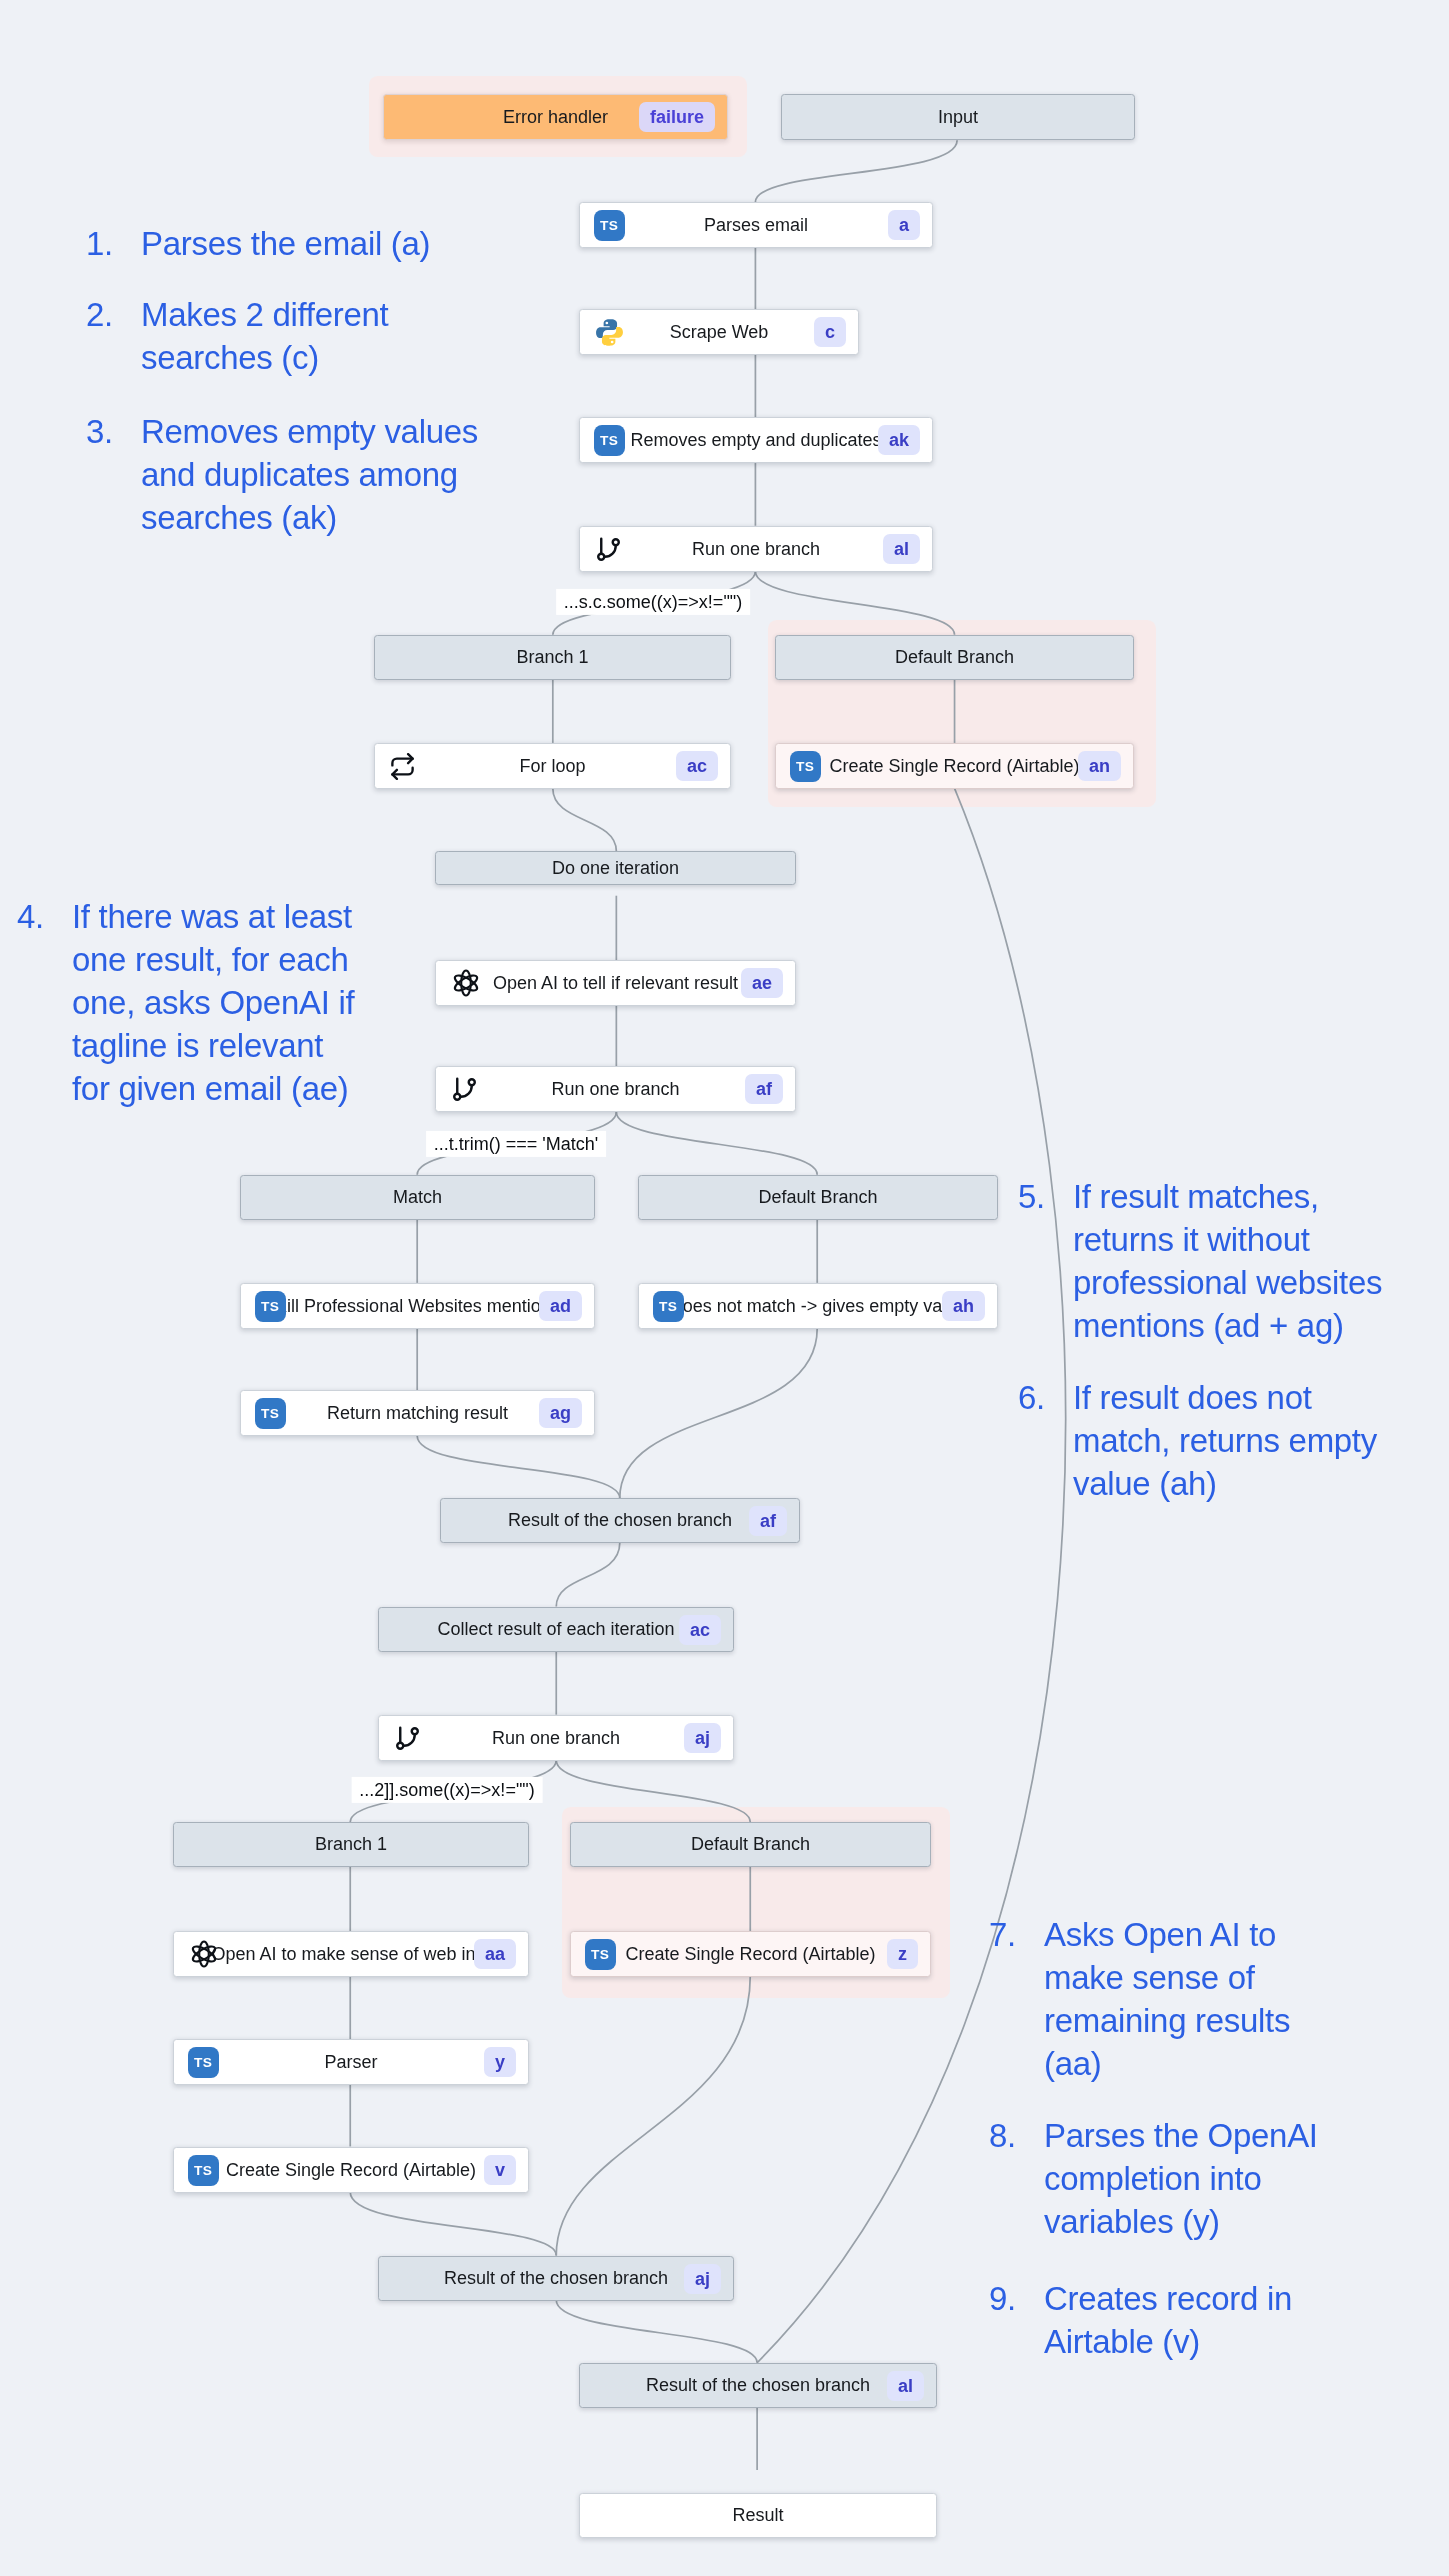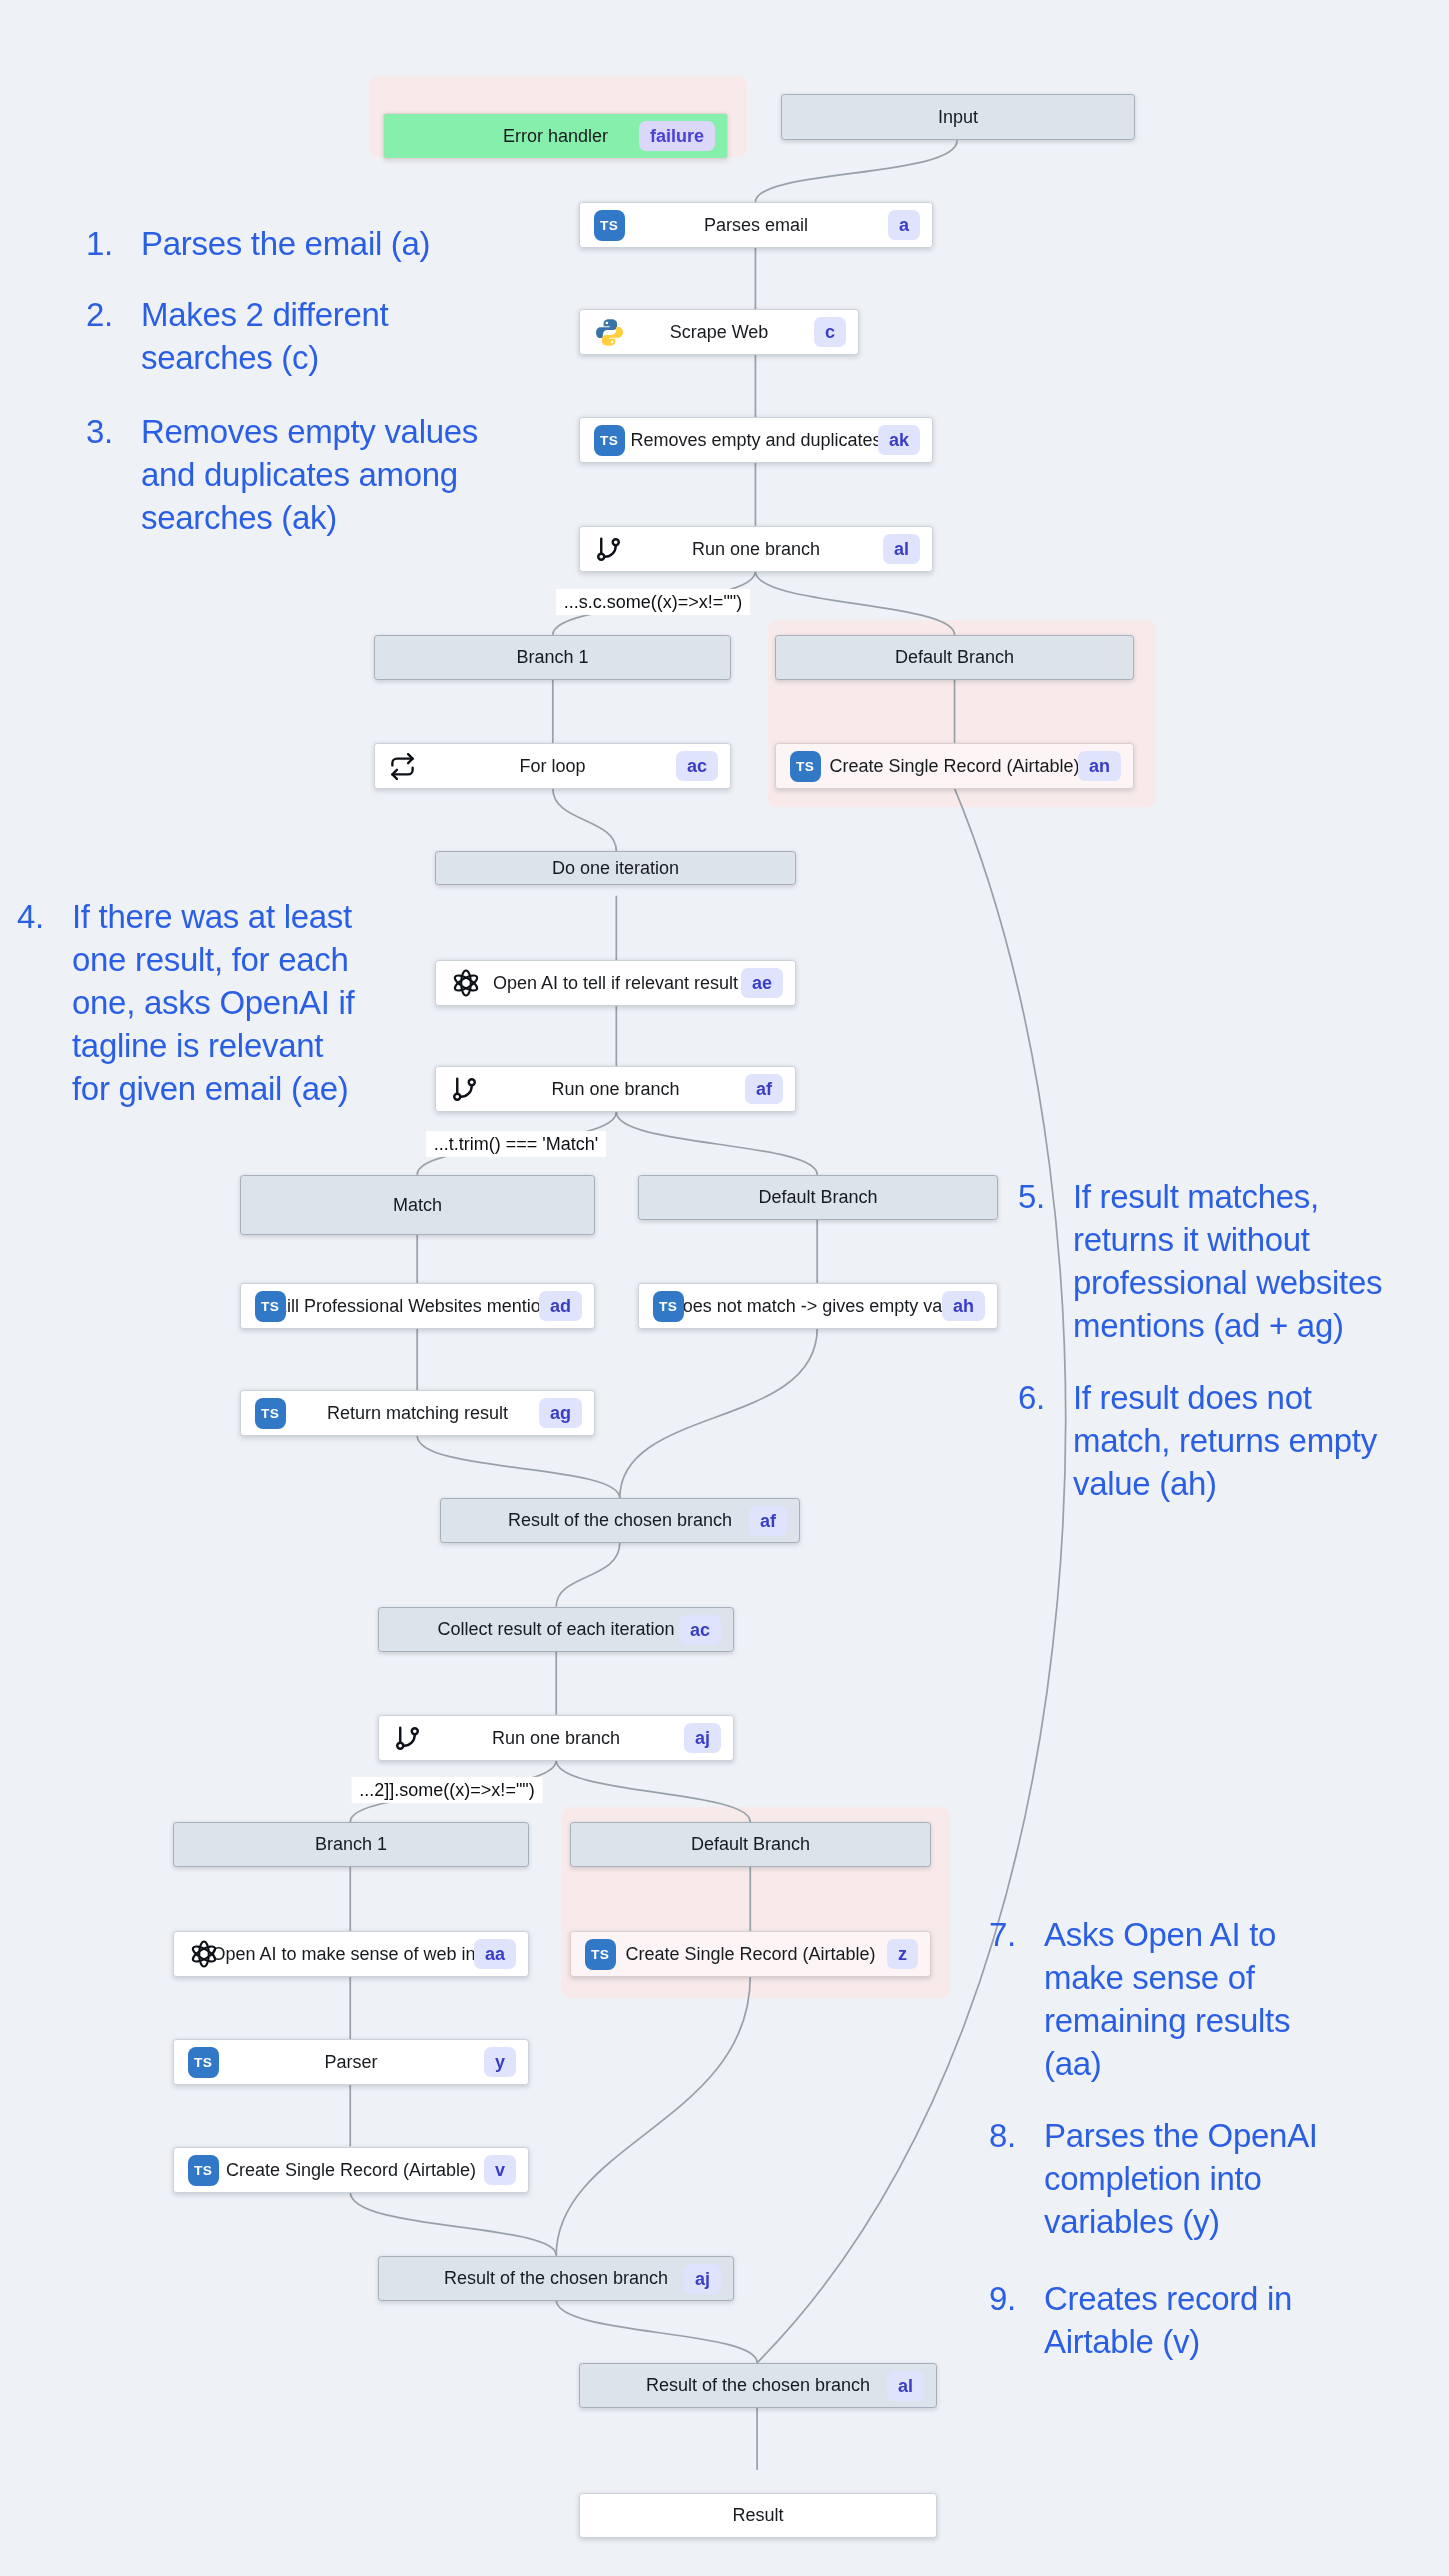--- a/index.html
+++ b/index.html
@@ -5,21 +5,21 @@
 <style>
   html,body{margin:0;padding:0;background:#eef1f6;font-family:"Liberation Sans","DejaVu Sans",sans-serif;}
   #stage{position:relative;overflow:hidden;background:#eef1f6;}
   .region{position:absolute;background:#f8eaea;border-radius:8.6px;}
   .edges{position:absolute;left:0;top:0;}
   .node{position:absolute;display:flex;align-items:center;justify-content:center;border-radius:3.4px;box-sizing:border-box;cursor:pointer;}
   .node.task{background:#ffffff;border:0.9px solid #ccd2d9;box-shadow:0 1.7px 5.2px rgba(30,40,55,.18);}
   .node.task.tinted{background:#fdf5f5;border-color:#ddcdcd;}
   .node.header{background:#dce3ea;border:0.9px solid #a6b0ba;box-shadow:0 1.7px 4.3px rgba(30,40,55,.16);}
   .node.io{background:#ffffff;border:0.9px solid #ccd2d9;box-shadow:0 1.7px 5.2px rgba(30,40,55,.18);}
-  .node.error{background:#86efac;border:0.9px solid #ded2d2;box-shadow:0 1.7px 5.2px rgba(70,45,45,.14);margin-top:19px;}
+  .node.error{background:#fdba74;border:0.9px solid #ded2d2;box-shadow:0 1.7px 5.2px rgba(70,45,45,.14);}
   .label{font-size:18px;color:#171a1e;white-space:nowrap;}
   .icon{position:absolute;left:13.7px;display:flex;align-items:center;}
   .ts-box{display:inline-flex;width:31px;height:31px;background:#3178c6;border-radius:8px;color:#fff;font-weight:bold;font-size:13.7px;align-items:center;justify-content:center;letter-spacing:0.4px;}
   .badge{position:absolute;right:12px;background:#dfe3fc;color:#3a3ec5;font-weight:bold;font-size:18px;line-height:1;padding:6px 11px;border-radius:6.9px;white-space:nowrap;}
   .badge.failure{background:#dbd7f8;color:#4a41d6;}
   .cond{position:absolute;transform:translate(-50%,-50%);background:#ffffff;padding:2.6px 7.7px;font-size:18px;color:#0c0f13;white-space:nowrap;}
   .ann{position:absolute;display:flex;color:#2b5fe3;font-size:33px;line-height:43px;letter-spacing:-0.3px;}
   .ann .num{width:55px;flex:none;}
   .ann .txt{white-space:pre-line;}
 </style>
@@ -150,21 +150,21 @@
         <svg width="29" height="29" viewBox="0 0 24 24" fill="none" stroke="#0d1117" stroke-width="2" stroke-linecap="round">
           <line x1="6" y1="3" x2="6" y2="15"></line>
           <circle cx="18" cy="6" r="2.5"></circle>
           <circle cx="6" cy="18" r="2.5"></circle>
           <path d="M18 9a9 9 0 0 1-9 9"></path>
         </svg>
       </span>
       <span class="label">Run one branch</span>
       <span class="badge">af</span>
     </div>
-    <div class="node header" style="left: 240px; top: 1175px; width: 355px; height: 60px;">
+    <div class="node header" style="left: 240px; top: 1175px; width: 355px; height: 45px;">
       <span class="label">Match</span>
     </div>
     <div class="node header" style="left: 638px; top: 1175px; width: 360px; height: 45px;">
       <span class="label">Default Branch</span>
     </div>
     <div class="node task" style="left: 240px; top: 1283px; width: 355px; height: 46px;">
       <span class="icon">
         <span class="ts-box">TS</span>
       </span>
       <span class="label">Kill Professional Websites mentions</span>

